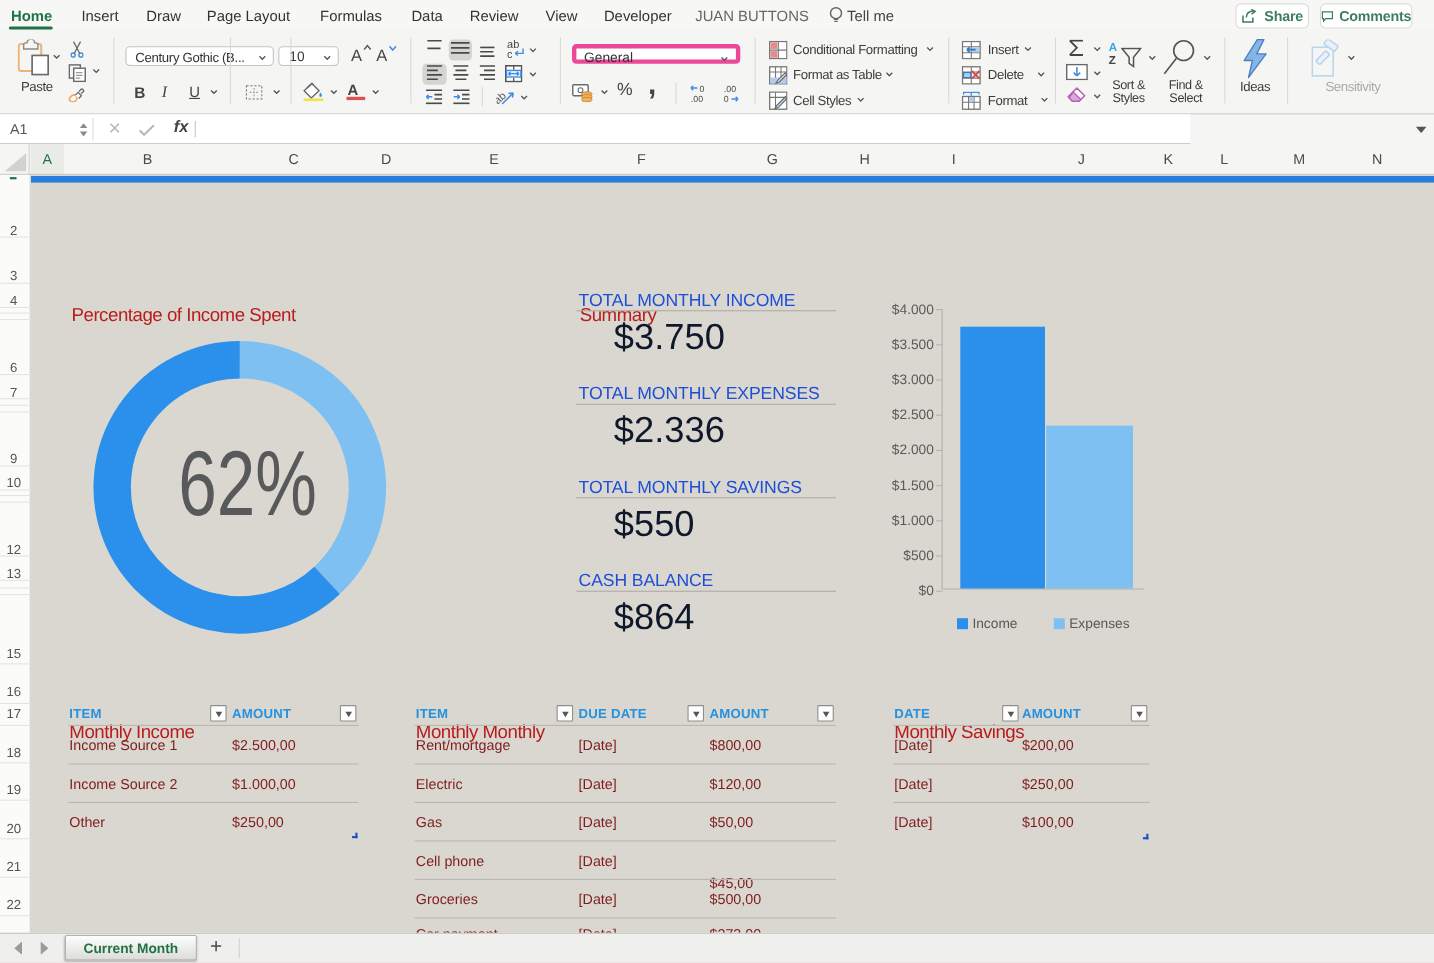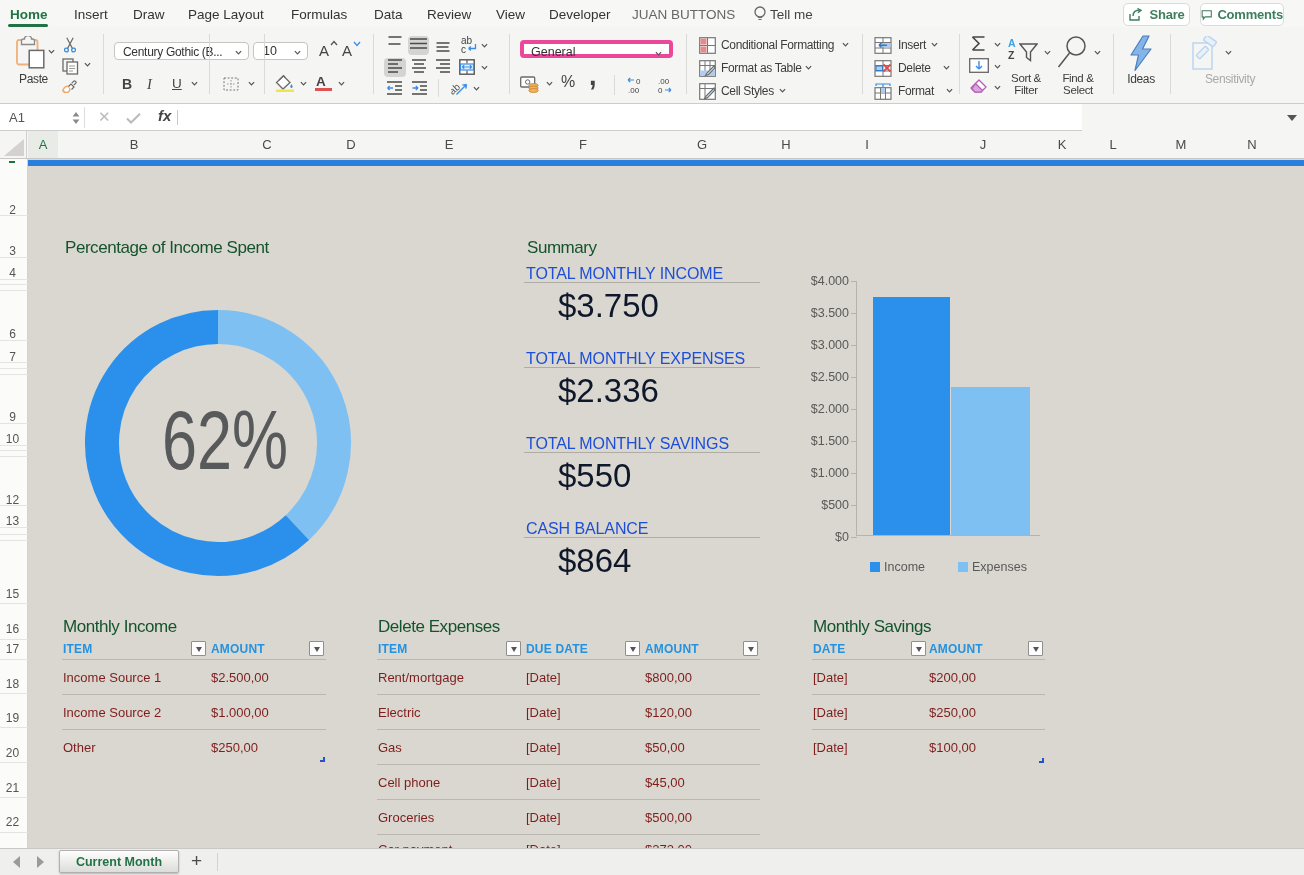--- a/index.html
+++ b/index.html
@@ -23,21 +23,21 @@
 #colhead { position:absolute; left:0; top:131px; width:1304px; height:28px; background:#f5f5f3; }
 #colhead .cl { position:absolute; top:6px; font-size:13px; color:#4a4a4a; transform:translateX(-50%); }
 
 #sheet { position:absolute; left:0; top:159px; width:1304px; height:689px; background:#d9d7cf; }
 #rowstrip { position:absolute; left:0; top:0; width:28px; height:689px; background:#fbfbfa; border-right:1px solid #d2d1cf; }
 #rowstrip .rn { position:absolute; left:0; width:25px; text-align:center; font-size:12px; color:#555; transform:translateY(-50%); }
 #rowstrip .rdiv { position:absolute; left:0; width:28px; height:1px; background:#e4e4e2; }
 .bluebar { position:absolute; left:28px; top:1px; width:1276px; height:6px; background:#2a7fdc; }
 #band { position:absolute; left:28px; top:7px; width:1276px; height:49px; background:#3b3b38; color:#fff; }
 #band span { position:absolute; left:35px; top:12px; font-size:21.5px; font-weight:600; letter-spacing:.9px; }
-.gtitle { position:absolute; font-size:17px; letter-spacing:-0.45px; color:#14532d; white-space:nowrap; }
+.gtitle { position:absolute; font-size:17px; letter-spacing:-0.45px; color:#b91c1c; white-space:nowrap;margin-top:39px; }
 .bluecap { position:absolute; font-size:12px; font-weight:700; color:#2492e0; letter-spacing:.2px; white-space:nowrap; }
 .bluecap2 { position:absolute; font-size:16px; font-weight:400; color:#1d4ed8; letter-spacing:-0.1px; white-space:nowrap; }
 .bigval { position:absolute; font-size:33px; color:#0f172a; white-space:nowrap;margin-left:30px; }
 .uline { position:absolute; height:1px; background:#aeaca5; }
 .tcell { position:absolute; font-size:13px; color:#7f1d1d; white-space:nowrap; }
 .tdiv { position:absolute; height:1px; background:#b9b7b0; }
 .fbtn { position:absolute; width:15px; height:15px; background:#fdfdfd; border:1px solid #908f8d; border-radius:1px; }
 .fbtn:after { content:""; position:absolute; left:3.5px; top:5px; border-left:3.5px solid transparent; border-right:3.5px solid transparent; border-top:5px solid #555; }
 .handle { position:absolute; width:5px; height:5px; }
 .handle i { position:absolute; background:#2453c7; }
@@ -334,21 +334,21 @@
     </svg>
   <span class="abs" style="left:1008px;top:10px;font-size:10.5px;font-weight:700;color:#3ba3e8">A</span>
   <span class="abs" style="left:1008px;top:22px;font-size:10.5px;font-weight:700;color:#444">Z</span>
   <svg class="abs" style="left:1019px;top:16px" width="19" height="19" viewBox="0 0 19 19">
       <path d="M1 1 h17 L11.5 9 v8.5 L7.5 14.5 v-5.5 Z" fill="none" stroke="#555" stroke-width="1.4"></path>
     </svg>
   <svg class="chev" style="left:1044px;top:22px" width="8" height="8" viewBox="0 0 8 8">
       <path d="M1 2.5 L4 5.5 L7 2.5" fill="none" stroke="#555" stroke-width="1.4"></path>
     </svg>
   <span class="rlabel" style="left:1002px;top:45px;width:48px;text-align:center;font-size:11.5px">Sort &amp;</span>
-  <span class="rlabel" style="left:1002px;top:57px;width:48px;text-align:center;font-size:11.5px">Filter</span>
+  <span class="rlabel" style="left:1002px;top:57px;width:48px;text-align:center;font-size:11.5px">Styles</span>
   <svg class="abs" style="left:1056px;top:9px" width="34" height="33" viewBox="0 0 34 33">
     <circle cx="20" cy="10" r="9" fill="none" stroke="#555" stroke-width="1.5"></circle>
     <path d="M13.5 17 L2.5 31" stroke="#555" stroke-width="1.5"></path>
   </svg>
   <svg class="chev" style="left:1094px;top:22px" width="8" height="8" viewBox="0 0 8 8">
       <path d="M1 2.5 L4 5.5 L7 2.5" fill="none" stroke="#555" stroke-width="1.4"></path>
     </svg>
   <span class="rlabel" style="left:1054px;top:45px;width:48px;text-align:center;font-size:11.5px">Find &amp;</span>
   <span class="rlabel" style="left:1054px;top:57px;width:48px;text-align:center;font-size:11.5px">Select</span>
   <div class="vsep" style="left:1113px"></div>
@@ -480,21 +480,21 @@
     <span class="tcell" style="left:63px;top:546px">Income Source 2</span>
     <span class="tcell" style="left:211px;top:546px">$1.000,00</span>
     <div class="tdiv" style="left:62px;top:570px;width:264px"></div>
     <span class="tcell" style="left:63px;top:581px">Other</span>
     <span class="tcell" style="left:211px;top:581px">$250,00</span>
     <div class="handle" style="left:320px;top:598px">
         <i style="left:3px;top:0;width:2px;height:5px"></i>
         <i style="left:0;top:3px;width:5px;height:2px"></i>
       </div>
 
-    <span class="gtitle" style="left:378px;top:458px">Delete Expenses</span>
+    <span class="gtitle" style="left:378px;top:458px">Monthly Monthly</span>
     <span class="bluecap" style="left:378px;top:483px">ITEM</span>
     <div class="fbtn" style="left:506px;top:482px"></div>
     <span class="bluecap" style="left:526px;top:483px">DUE DATE</span>
     <div class="fbtn" style="left:625px;top:482px"></div>
     <span class="bluecap" style="left:645px;top:483px">AMOUNT</span>
     <div class="fbtn" style="left:743px;top:482px"></div>
     <div class="tdiv" style="left:377px;top:500px;width:383px"></div>
     <span class="tcell" style="left:378px;top:511px">Rent/mortgage</span>
     <span class="tcell" style="left:526px;top:511px">[Date]</span>
     <span class="tcell" style="left:645px;top:511px">$800,00</span>
@@ -502,21 +502,21 @@
     <span class="tcell" style="left:378px;top:546px">Electric</span>
     <span class="tcell" style="left:526px;top:546px">[Date]</span>
     <span class="tcell" style="left:645px;top:546px">$120,00</span>
     <div class="tdiv" style="left:377px;top:570px;width:383px"></div>
     <span class="tcell" style="left:378px;top:581px">Gas</span>
     <span class="tcell" style="left:526px;top:581px">[Date]</span>
     <span class="tcell" style="left:645px;top:581px">$50,00</span>
     <div class="tdiv" style="left:377px;top:605px;width:383px"></div>
     <span class="tcell" style="left:378px;top:616px">Cell phone</span>
     <span class="tcell" style="left:526px;top:616px">[Date]</span>
-    <span class="tcell" style="left:645px;top:616px">$45,00</span>
+    <span class="tcell" style="left:645px;top:636px">$45,00</span>
     <div class="tdiv" style="left:377px;top:640px;width:383px"></div>
     <span class="tcell" style="left:378px;top:651px">Groceries</span>
     <span class="tcell" style="left:526px;top:651px">[Date]</span>
     <span class="tcell" style="left:645px;top:651px">$500,00</span>
     <div class="tdiv" style="left:377px;top:675px;width:383px"></div>
     <span class="tcell" style="left:378px;top:683px">Car payment</span>
     <span class="tcell" style="left:526px;top:683px">[Date]</span>
     <span class="tcell" style="left:645px;top:683px">$273,00</span>
 
     <span class="gtitle" style="left:813px;top:458px">Monthly Savings</span>

